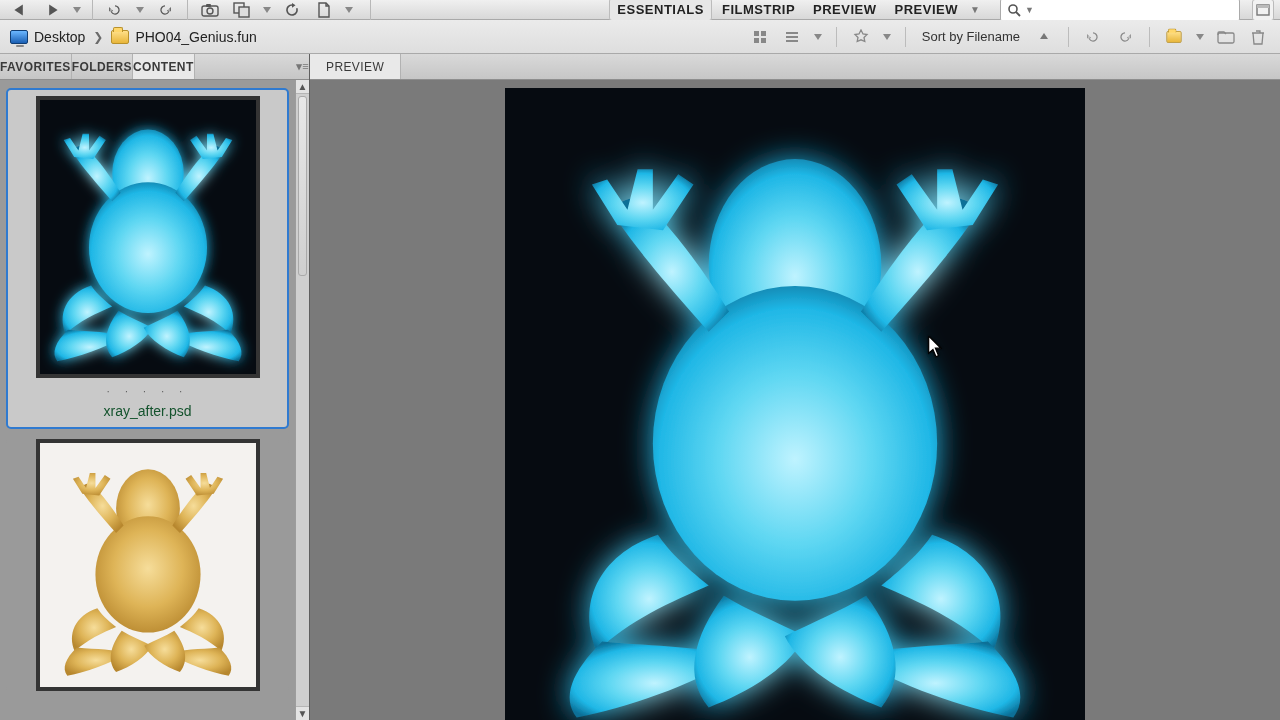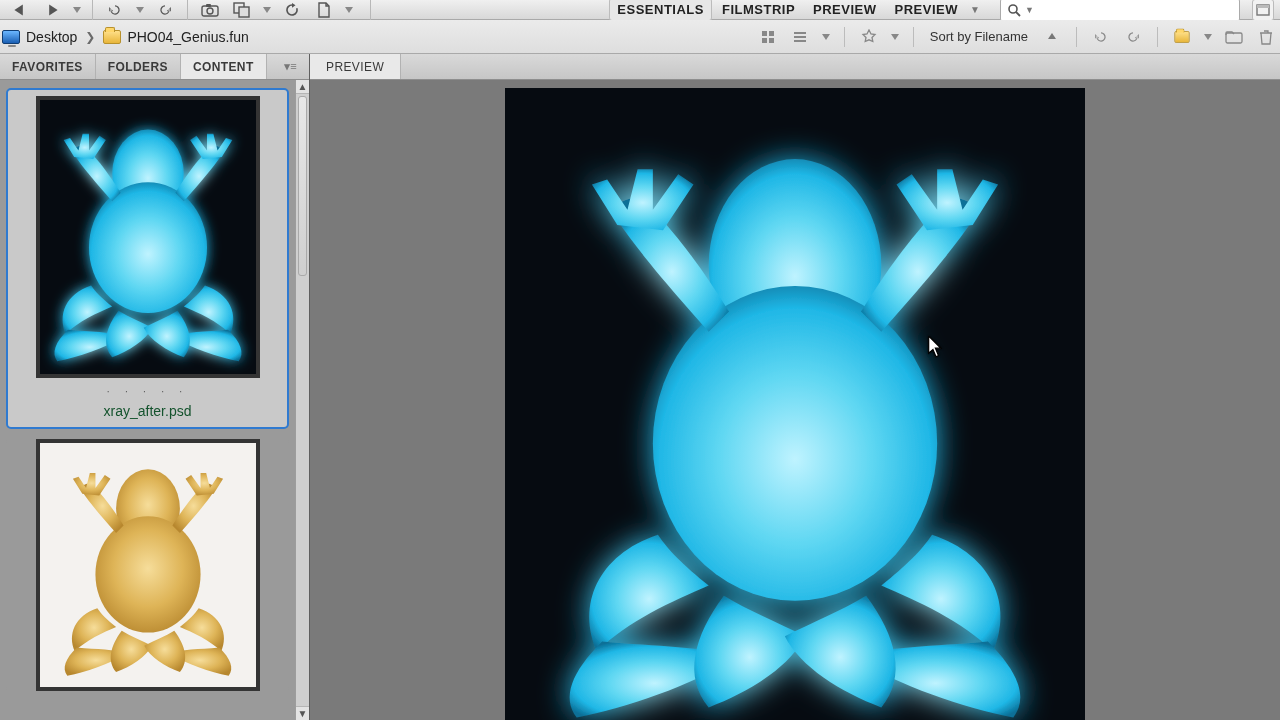--- a/index.html
+++ b/index.html
@@ -13,39 +13,39 @@
   .tb-sep.big { margin:0 10px; }
   .workspaces { display:flex; align-items:center; gap:2px; margin-left:auto; }
   .ws-item { padding:4px 8px; font-weight:700; letter-spacing:0.5px; font-size:13px; color:#222; }
   .ws-item.selected { background:#e7e7e7; border:1px solid #bcbcbc; border-radius:3px; padding:3px 7px; }
   .ws-drop { width:14px; color:#777; font-size:10px; display:flex; align-items:center; justify-content:center; }
   .search { display:flex; align-items:center; background:#fff; border:1px solid #aaa; border-radius:3px; height:24px; width:240px; margin-left:14px; padding:0 6px; gap:4px; }
   .search input { border:none; outline:none; flex:1; font-size:12px; background:transparent; }
   .compact-btn { width:22px; height:22px; margin-left:8px; display:flex; align-items:center; justify-content:center; border:1px solid #bbb; border-radius:3px; background:#f2f2f2; color:#666; }
 
   
-  .pathbar { height:34px; background:linear-gradient(#ebebeb,#dedede); border-bottom:1px solid #a9a9a9; display:flex; align-items:center; padding:0 2px; gap:6px; }
+  .pathbar { height:34px; background:linear-gradient(#ebebeb,#dedede); border-bottom:1px solid #a9a9a9; display:flex; align-items:center; padding:0 10px; gap:6px; }
   .path-seg { display:flex; align-items:center; gap:6px; font-size:14px; color:#222; }
   .chev { color:#6b6b6b; font-size:12px; padding:0 2px; }
   .mon-icon{ width:18px; height:14px; background:linear-gradient(#6bb7ff,#1a5fb4); border:1px solid #0f3d73; border-radius:2px; position:relative;}
   .mon-icon::after{content:"";position:absolute;left:5px;top:14px;width:8px;height:2px;background:#888;border-radius:1px;}
   .folder-icon{ width:18px;height:14px; background:linear-gradient(#ffe08a,#e8b63a); border:1px solid #b8912c; border-radius:2px; position:relative;}
   .folder-icon::before{content:"";position:absolute;left:1px;top:-4px;width:8px;height:4px;background:#ffd76b;border:1px solid #b8912c;border-bottom:none;border-radius:2px 2px 0 0;}
   .right-tools{ margin-left:auto; display:flex; align-items:center; gap:8px; }
   .tool-ico{ width:24px;height:22px; display:flex; align-items:center; justify-content:center; color:#666; border-radius:3px;}
   .tool-sep{width:1px;height:20px;background:#bcbcbc;margin:0 4px;}
   .sort-label{font-size:13px;color:#333;margin:0 4px;}
 
   
   .body { flex:1; display:flex; min-height:0; }
 
   
   .sidebar { width:310px; background:#9a9a9a; display:flex; flex-direction:column; border-right:1px solid #5f5f5f; }
   .side-tabs { height:26px; background:linear-gradient(#d9d9d9,#c6c6c6); display:flex; align-items:stretch; border-bottom:1px solid #8e8e8e; }
-  .side-tab { padding:0 12px; display:flex; align-items:center; font-size:12px; font-weight:700; color:#3a3a3a; border-right:1px solid #b2b2b2; letter-spacing:0.4px;}
+  .side-tab { padding:0 0; display:flex; align-items:center; font-size:12px; font-weight:700; color:#3a3a3a; border-right:1px solid #b2b2b2; letter-spacing:0.4px;}
   .side-tab.active { background:#e9e9e9; }
   .side-tab.opts { margin-left:auto; border-right:none; font-size:11px; color:#777;}
   .side-scroll { flex:1; position:relative; overflow:hidden; background:#9a9a9a; }
   .side-inner { position:absolute; inset:0 14px 0 0; overflow:hidden; padding:8px 6px 8px 6px; display:flex; flex-direction:column; gap:10px;}
   .scrollbar { position:absolute; right:0; top:0; bottom:0; width:14px; background:#cfcfcf; border-left:1px solid #9c9c9c;}
   .scroll-up,.scroll-dn{height:14px;display:flex;align-items:center;justify-content:center;color:#555;font-size:10px;background:#e3e3e3;border-bottom:1px solid #b5b5b5;}
   .scroll-dn{position:absolute;bottom:0;left:0;right:0;border-top:1px solid #b5b5b5;border-bottom:none;}
   .scroll-thumb{position:absolute;left:2px;right:2px;top:16px;height:180px;background:linear-gradient(#e8e8e8,#cfcfcf);border:1px solid #a9a9a9;border-radius:3px;}
 
   .thumb-card { background:#9a9a9a; border-radius:4px; display:flex; flex-direction:column; align-items:center; }

